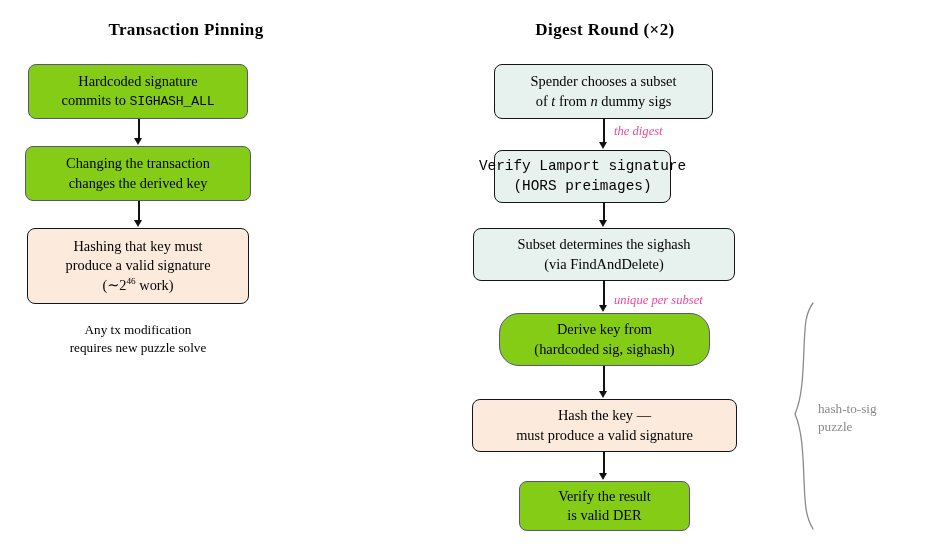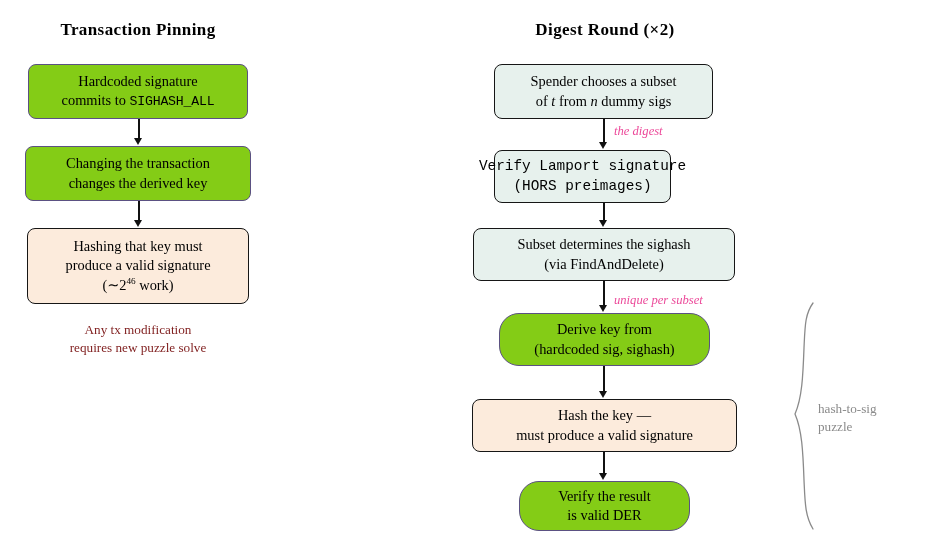--- a/index.html
+++ b/index.html
@@ -21,21 +21,21 @@
   }
   .col-title {
     position: absolute;
     font-weight: bold;
     font-size: 17px;
     letter-spacing: 0.4px;
     text-align: center;
     white-space: nowrap;
     color: #000;
   }
-  #title-left  { left: 0;   top: 20px; width: 276px; }
+  #title-left  { left: 0;   top: 20px; width: 276px; padding-left: 48px; }
   #title-right { left: 470px; top: 20px; width: 270px; }
 
   .node {
     position: absolute;
     box-sizing: border-box;
     border-radius: 8px;
     display: flex;
     flex-direction: column;
     align-items: center;
     justify-content: center;
@@ -72,21 +72,21 @@
     font-style: italic;
     font-size: 12.6px;
     color: #ec4899;
     white-space: nowrap;
   }
   .caption {
     position: absolute;
     text-align: center;
     font-size: 13.2px;
     line-height: 1.38;
-    color: #7f1d1d;
+    color: #000000;
   }
   .caption .ln { display: block; white-space: nowrap; }
 
   .brace-wrap { position: absolute; }
   .brace-label {
     position: absolute;
     font-size: 13.2px;
     line-height: 1.38;
     color: #8a8a8a;
     white-space: nowrap;
@@ -150,21 +150,21 @@
   <div class="node fill-lavender" style="left:499px; top:313px; width:211px; height:53px;border-radius:20px;">
     <span class="ln">Derive key from</span>
     <span class="ln">(hardcoded sig, sighash)</span>
   </div>
 
   <div class="node fill-peach" style="left:472px; top:399px; width:265px; height:53px;">
     <span class="ln">Hash the key —</span>
     <span class="ln">must produce a valid signature</span>
   </div>
 
-  <div class="node fill-lavender" style="left:519px; top:481px; width:171px; height:50px;border-radius:20px;">
+  <div class="node fill-lavender" style="left:519px; top:481px; width:171px; height:50px;">
     <span class="ln">Verify the result</span>
     <span class="ln">is valid DER</span>
   </div>
 
   <div class="arrow" style="left:603px; top:119px; height:31px;">
     <div class="shaft" style="height:24px;"></div>
     <div class="head" style="top:23px;"></div>
   </div>
   <div class="arrow" style="left:603px; top:203px; height:25px;">
     <div class="shaft" style="height:18px;"></div>

